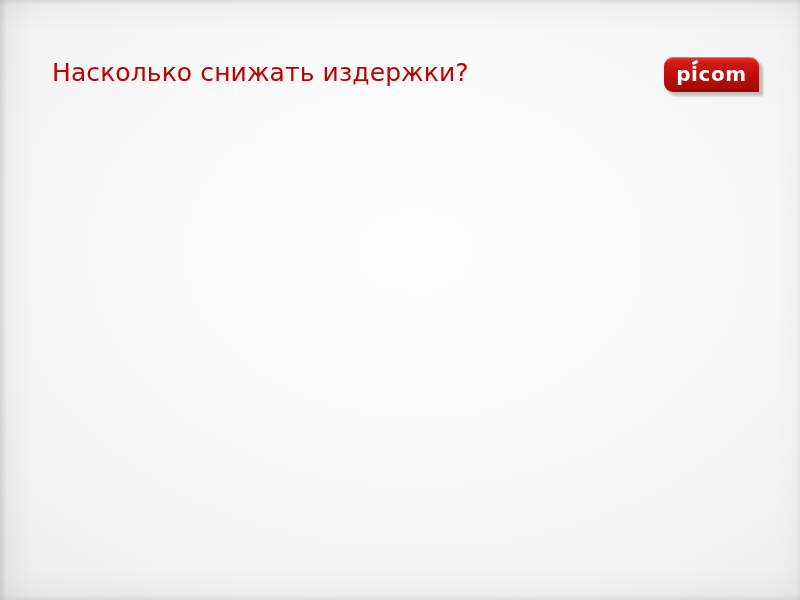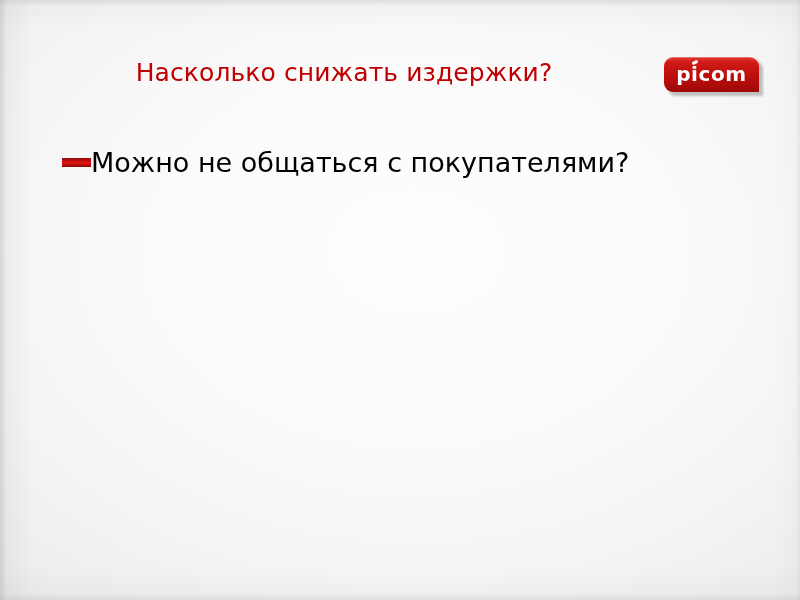--- a/index.html
+++ b/index.html
@@ -38,29 +38,28 @@
     background:
       linear-gradient(to right,  rgba(140,140,140,0.30) 0px, rgba(160,160,160,0.10) 7px, rgba(255,255,255,0) 34px),
       linear-gradient(to bottom, rgba(150,150,150,0.26) 0px, rgba(170,170,170,0.08) 6px, rgba(255,255,255,0) 30px),
       linear-gradient(to top,    rgba(150,150,150,0.22) 0px, rgba(170,170,170,0.07) 6px, rgba(255,255,255,0) 30px),
       linear-gradient(to left,   rgba(150,150,150,0.16) 0px, rgba(170,170,170,0.05) 5px, rgba(255,255,255,0) 26px);
   }
 
   
   .title {
     position: absolute;
-    left: 44px;
+    left: 52px;
     top: 57px;
     width: 600px;
     font-size: 25px;
     line-height: 32px;
     color: #C00000;
     letter-spacing: 0.1px;
     white-space: nowrap;
-    text-align: center;
   }
 
   
   .logo {
     position: absolute;
     left: 664px;
     top: 57px;
     width: 99px;
     height: 39px;
   }
@@ -182,20 +181,17 @@
     <div class="logo-text">
       <span>p</span>
         <span class="i-stem"><span class="logo-dot"></span><span>i</span></span>
         <span>com</span>
     </div>
   </div>
 
   <div class="body-list">
 
 
-    <div class="bullet-row">
-      <span class="marker marker-dash"></span><span class="bullet-text">Можно не общаться с покупателями?</span>
-    </div>
 
 
   </div>
 
 </div>
 
 </body></html>

